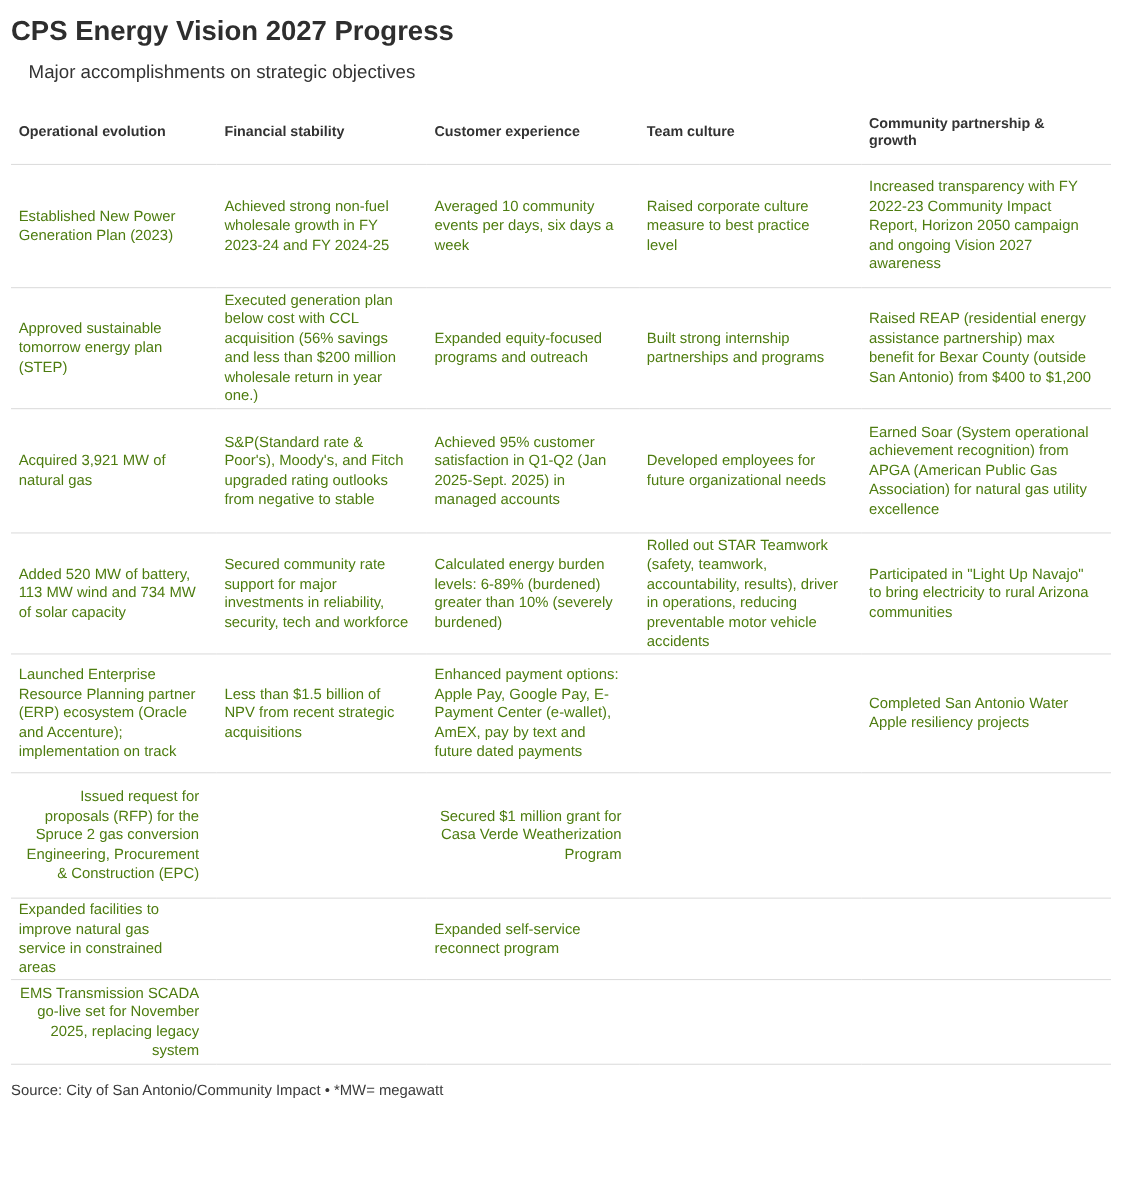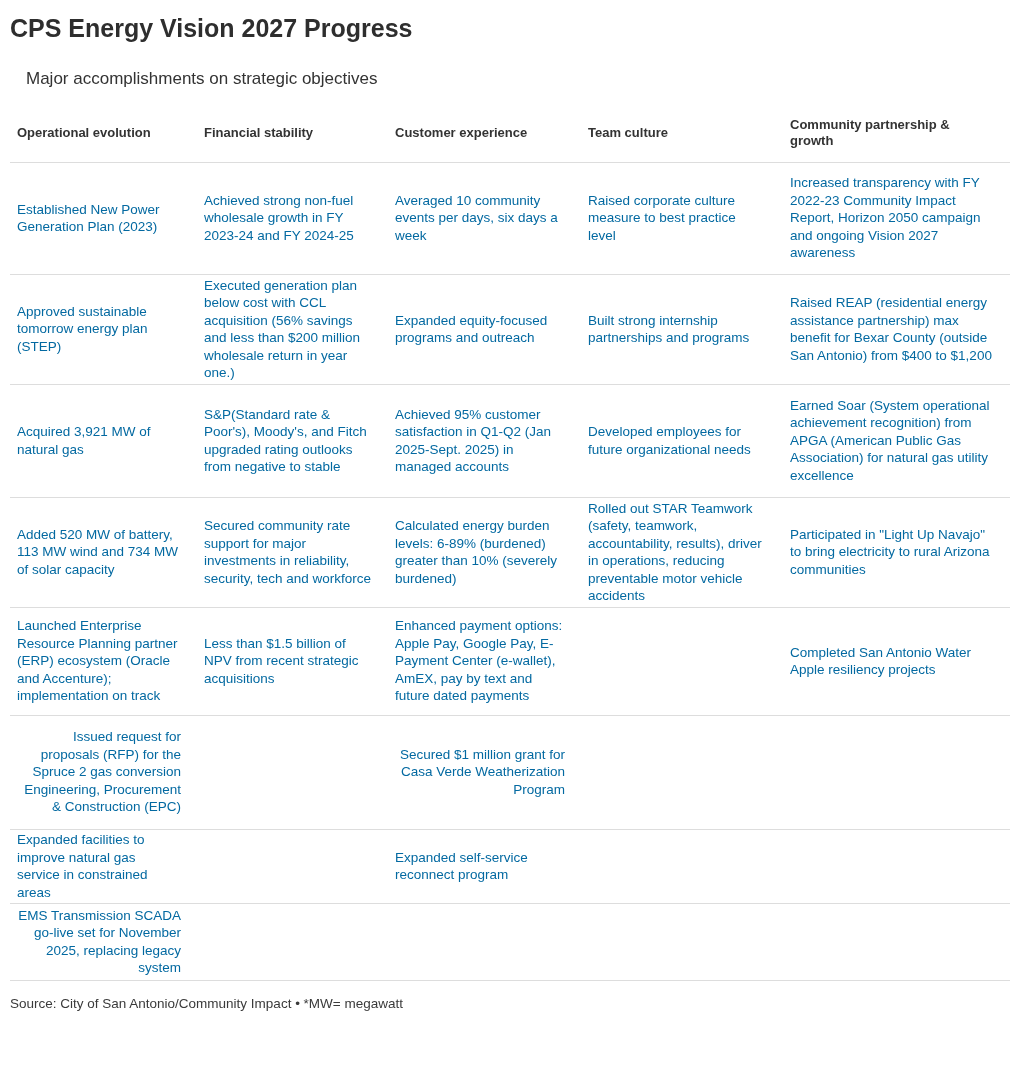--- a/index.html
+++ b/index.html
@@ -12,21 +12,21 @@
   }
   .page {
     width: 1020px;
     padding: 14px 10px 0 10px;
   }
   .title {
     font-size: 25px;
     font-weight: bold;
     color: #2e2e2e;
     letter-spacing: 0;
-    margin: 0 0 26px 0;
+    margin: 0 0 13px 0;
   }
   .subtitle {
     font-size: 17px;
     font-weight: normal;
     color: #333333;
     margin: 0 0 16px 16px;
   }
   table.data-table {
     width: 100%;
     border-collapse: collapse;
@@ -42,21 +42,21 @@
     font-size: 13px;
     font-weight: bold;
     color: #333333;
     line-height: 16.5px;
     height: 57px;
   }
   th .th-inner { display: block; max-width: 180px; }
   td {
     font-size: 13.5px;
     font-weight: normal;
-    color: #0369a1;
+    color: #4d7c0f;
     line-height: 17.5px;
   }
   tr.r1 td { height: 112px; }
   tr.r2 td { height: 110px; }
   tr.r3 td { height: 113px; }
   tr.r4 td { height: 110px; }
   tr.r5 td { height: 108px; margin-left: 17px; }
   tr.r6 td { height: 114px; text-align: right; }
   tr.r7 td { height: 74px; }
   tr.r8 td { height: 76px; }

